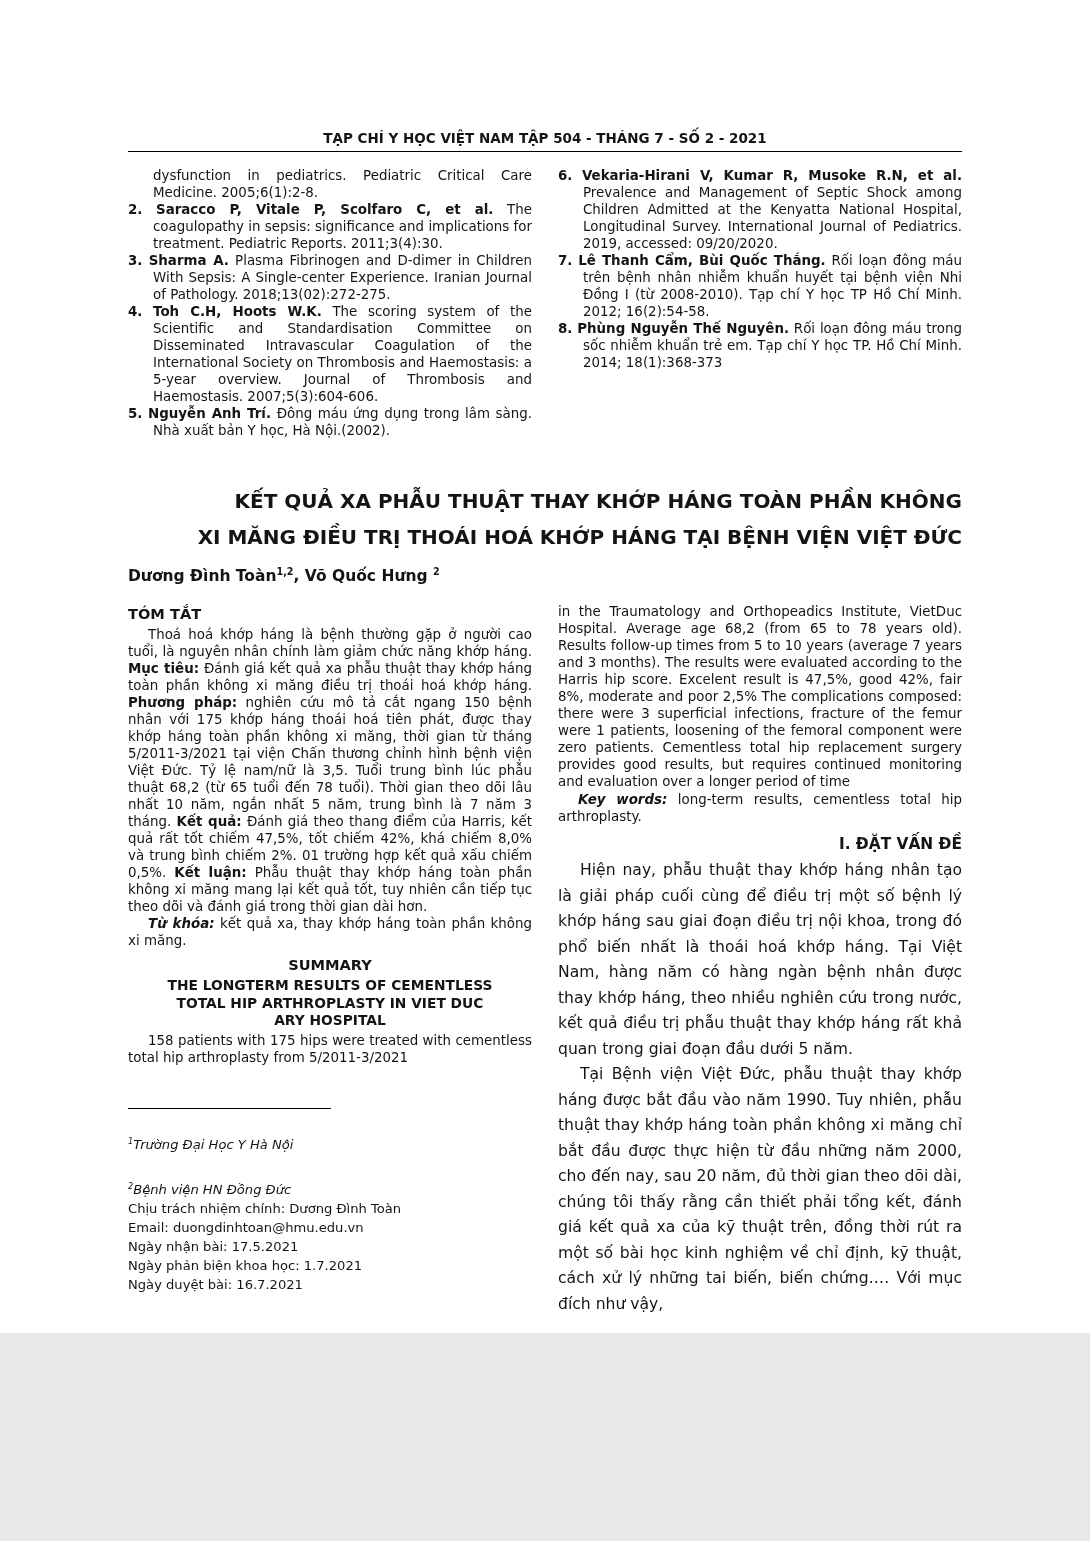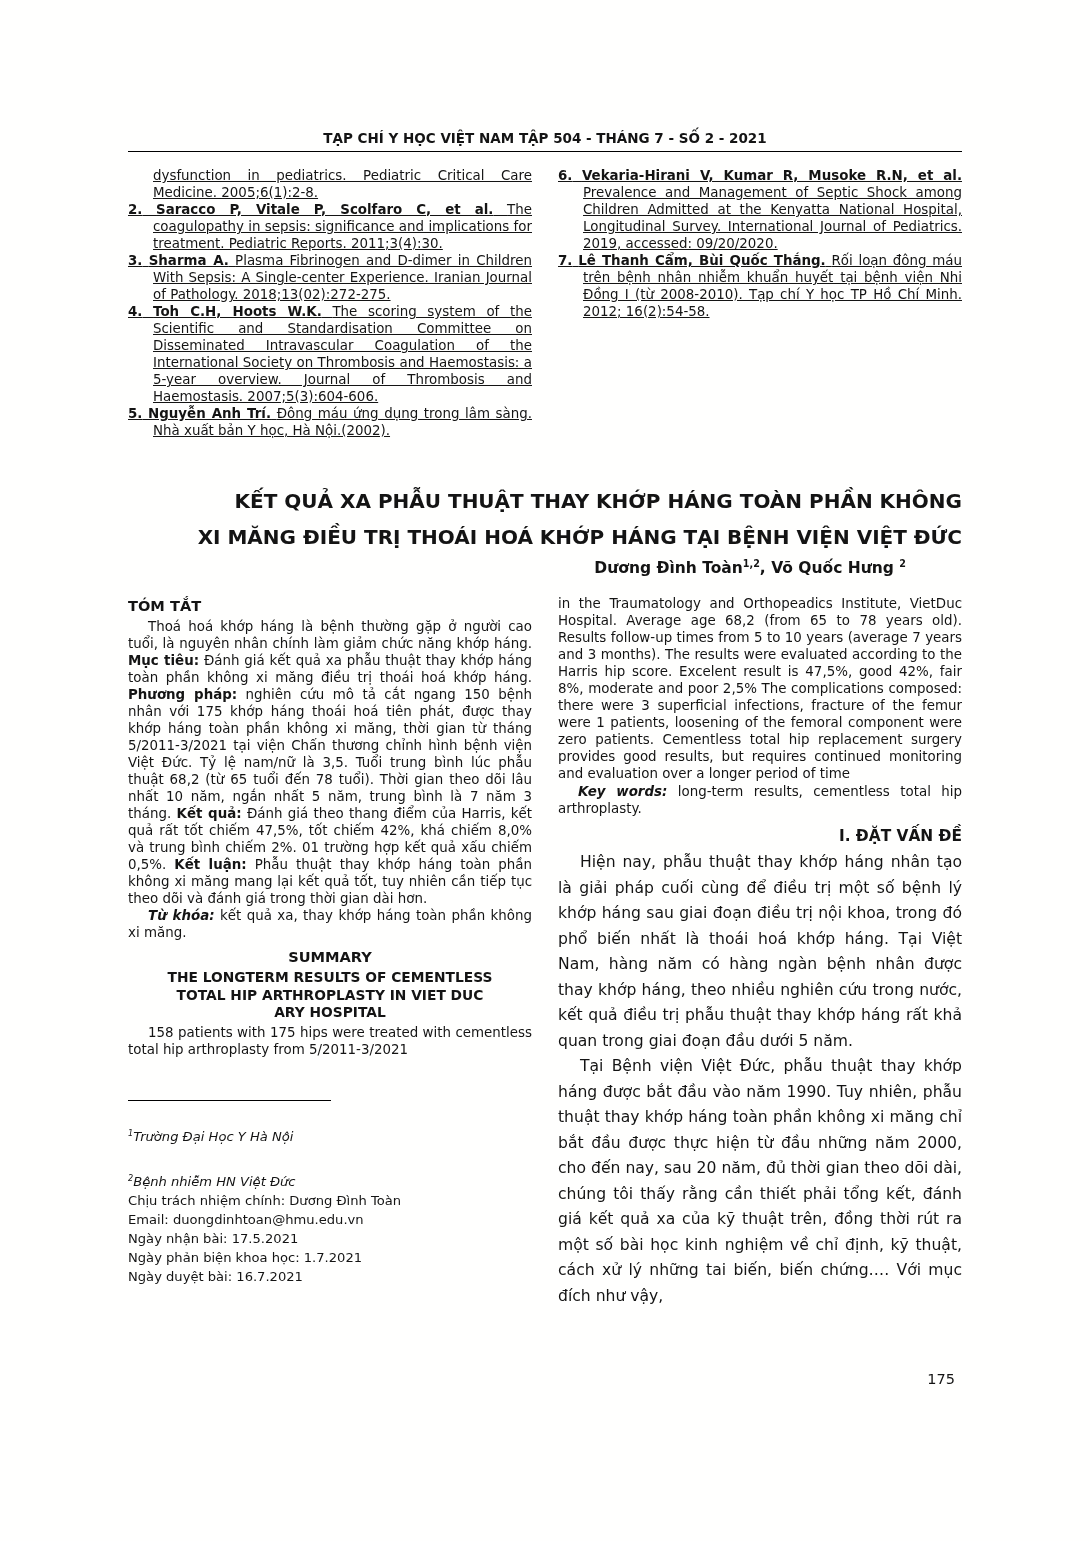--- a/index.html
+++ b/index.html
@@ -1,40 +1,40 @@
 <!DOCTYPE html>
 <html><head>
 <meta charset="utf-8">
 <style>
   * { box-sizing: border-box; }
   html, body { margin: 0; padding: 0; background: #e8e8e8; }
   body { font-family: "DejaVu Sans", "Liberation Sans", sans-serif; color: #141414; }
   .page {
-    width: 1090px; height: 1541px; background: #fffffe;
+    width: 1090px; height: 1333px; background: #fffffe;
     position: relative; overflow: hidden; margin: 0 auto;
   }
   .cw { width: 834px; margin-left: 128px; }
 
   
   .header { padding-top: 130px; }
   .header-title { text-align: center; font-weight: bold; font-size: 13.5px; }
   .header-rule { border-bottom: 1.6px solid #000; margin-top: 5px; }
 
   
   .refs { margin-top: 15px; display: flex; gap: 26px; font-size: 13.4px; line-height: 17px; }
   .refs-col { width: 404px; }
-  .ref { text-align: justify; padding-left: 25px; text-indent: -25px; text-decoration: underline; }
+  .ref { text-align: justify; padding-left: 25px; text-indent: -25px; }
   .ref.cont { text-indent: 0; }
   .b { font-weight: bold; }
   .bi { font-weight: bold; font-style: italic; }
 
   
   .article-title { margin-top: 44px; text-align: right; font-weight: bold; font-size: 20px; line-height: 36px; }
   .title-line { white-space: nowrap; }
-  .authors { margin-top: 4px; text-align: right; padding-right: 56px; font-weight: bold; font-size: 15.5px; }
+  .authors { margin-top: 12px; text-align: left; padding-right: 56px; font-weight: bold; font-size: 15.5px; }
   sup { font-size: 0.62em; line-height: 0; }
 
   
   .body-cols { margin-top: 18px; display: flex; gap: 26px; }
   .col { width: 404px; }
   p { margin: 0; }
   .small-text { font-size: 13.4px; line-height: 17px; text-align: justify; }
   .ind { text-indent: 20px; }
   .h-small { font-weight: bold; font-size: 14.6px; margin: 2px 0 4px; }
   .h-small.mt { margin-top: 7px; text-align: center; }
@@ -67,20 +67,21 @@
     <div class="refs-col">
       <div class="ref cont"><span>dysfunction in pediatrics. Pediatric Critical Care Medicine. 2005;6(1):2-8.</span></div>
       <div class="ref"><span class="b">2.</span> <span class="b">Saracco P, Vitale P, Scolfaro C, et al.</span> <span>The coagulopathy in sepsis: significance and implications for treatment. Pediatric Reports. 2011;3(4):30.</span></div>
       <div class="ref"><span class="b">3.</span> <span class="b">Sharma A.</span> <span>Plasma Fibrinogen and D-dimer in Children With Sepsis: A Single-center Experience. Iranian Journal of Pathology. 2018;13(02):272-275.</span></div>
       <div class="ref"><span class="b">4.</span> <span class="b">Toh C.H, Hoots W.K.</span> <span>The scoring system of the Scientific and Standardisation Committee on Disseminated Intravascular Coagulation of the International Society on Thrombosis and Haemostasis: a 5-year overview. Journal of Thrombosis and Haemostasis. 2007;5(3):604-606.</span></div>
       <div class="ref"><span class="b">5.</span> <span class="b">Nguyễn Anh Trí.</span> <span>Đông máu ứng dụng trong lâm sàng. Nhà xuất bản Y học, Hà Nội.(2002).</span></div>
     </div>
     <div class="refs-col">
       <div class="ref"><span class="b">6.</span> <span class="b">Vekaria-Hirani V, Kumar R, Musoke R.N, et al.</span> <span>Prevalence and Management of Septic Shock among Children Admitted at the Kenyatta National Hospital, Longitudinal Survey. International Journal of Pediatrics. 2019, accessed: 09/20/2020.</span></div>
       <div class="ref"><span class="b">7.</span> <span class="b">Lê Thanh Cẩm, Bùi Quốc Thắng.</span> <span>Rối loạn đông máu trên bệnh nhân nhiễm khuẩn huyết tại bệnh viện Nhi Đồng I (từ 2008-2010). Tạp chí Y học TP Hồ Chí Minh. 2012; 16(2):54-58.</span></div>
+      <div class="ref"><span class="b">8.</span> <span class="b">Phùng Nguyễn Thế Nguyên.</span> <span>Rối loạn đông máu trong sốc nhiễm khuẩn trẻ em. Tạp chí Y học TP. Hồ Chí Minh. 2014; 18(1):368-373</span></div>
     </div>
   </div>
 
   <div class="article-title cw">
     <div class="title-line">KẾT QUẢ XA PHẪU THUẬT THAY KHỚP HÁNG TOÀN PHẦN KHÔNG</div>
     <div class="title-line">XI MĂNG ĐIỀU TRỊ THOÁI HOÁ KHỚP HÁNG TẠI BỆNH VIỆN VIỆT ĐỨC</div>
   </div>
 
   <div class="authors cw">
     <span>Dương Đình Toàn</span><sup>1,2</sup><span>, Võ Quốc Hưng </span><sup>2</sup>
@@ -97,21 +98,21 @@
       <div class="summary-subtitle">
         <div>THE LONGTERM RESULTS OF CEMENTLESS</div>
         <div>TOTAL HIP ARTHROPLASTY  IN VIET DUC</div>
         <div>ARY HOSPITAL</div>
       </div>
       <p class="small-text ind">158 patients with 175 hips were treated with cementless total hip arthroplasty from 5/2011-3/2021</p>
 
       <div class="footnote">
         <div class="footnote-rule"></div>
         <div class="fn-italic"><sup>1</sup><span>Trường Đại Học Y Hà Nội</span></div>
-        <div class="fn-italic"><sup>2</sup><span>Bệnh nhiễm HN Việt Đức</span></div>
+        <div class="fn-italic"><sup>2</sup><span>Bệnh viện HN Đồng Đức</span></div>
         <div>Chịu trách nhiệm chính: Dương Đình Toàn</div>
         <div>Email: duongdinhtoan@hmu.edu.vn</div>
         <div>Ngày nhận bài: 17.5.2021</div>
         <div>Ngày phản biện khoa học: 1.7.2021</div>
         <div>Ngày duyệt bài: 16.7.2021</div>
       </div>
     </div>
 
     <div class="col">
       <p class="small-text">in the Traumatology and Orthopeadics Institute, VietDuc Hospital. Average age 68,2 (from 65 to 78 years old). Results follow-up times from 5 to 10 years (average 7 years and 3 months). The results were evaluated according to the Harris hip score. Excelent result is 47,5%, good 42%, fair 8%, moderate and poor 2,5% The complications composed: there were 3 superficial infections, fracture of the femur were 1 patients, loosening of the femoral component were zero patients. Cementless total hip replacement surgery provides good results, but requires continued monitoring and evaluation over a longer period of time</p>

